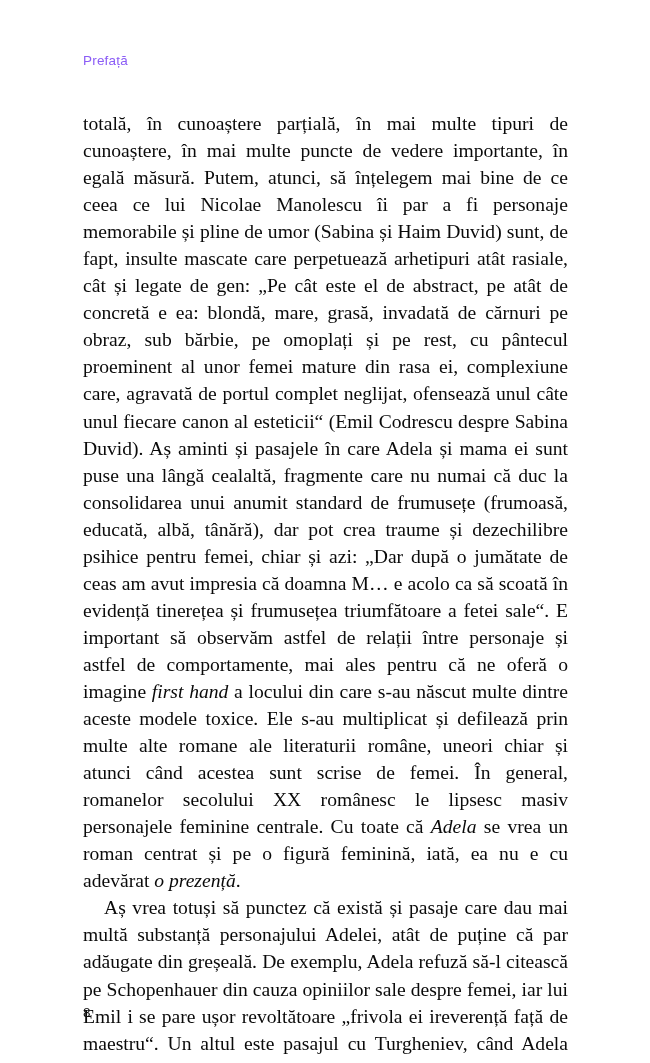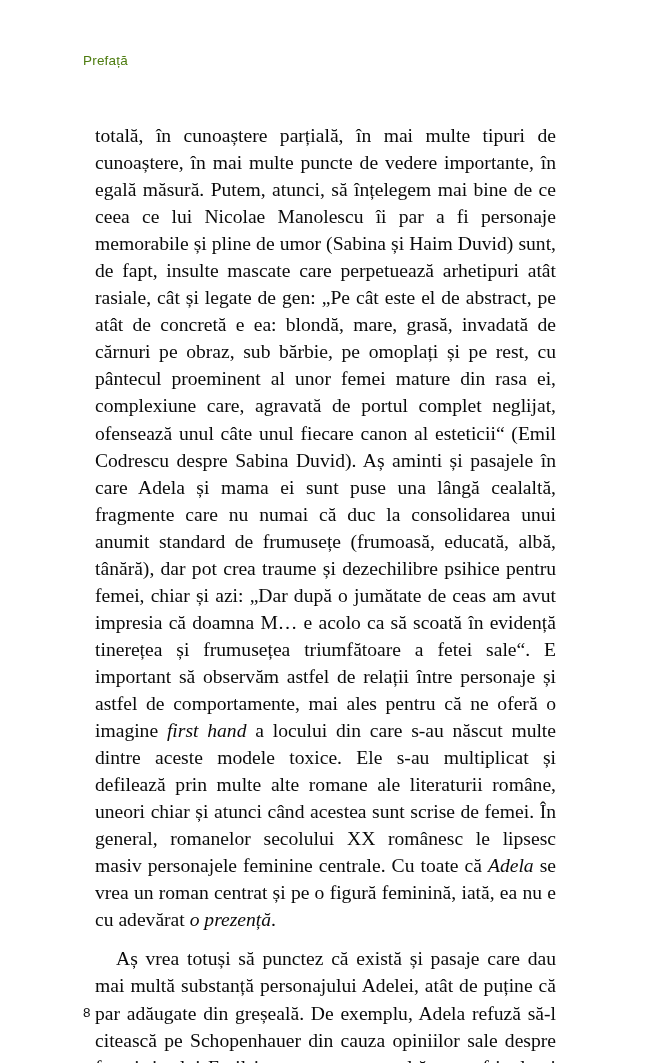--- a/index.html
+++ b/index.html
@@ -14,39 +14,39 @@
     background: #ffffff;
     overflow: hidden;
     box-sizing: border-box;
   }
   .running-head {
     position: absolute;
     left: 83px;
     top: 52px;
     font-family: "Liberation Sans", sans-serif;
     font-size: 13.5px;
-    color: #4d7c0f;
+    color: #8b5cf6;
     letter-spacing: 0.2px;
     line-height: 18px;
   }
   .body-block {
     position: absolute;
     left: 83px;
     top: 110px;
     width: 485px;
     font-family: "Liberation Serif", serif;
     font-size: 19.6px;
     line-height: 27.05px;
     color: #0a0a0a;
     text-align: justify;
     text-justify: inter-word;
     -webkit-font-smoothing: antialiased;
   }
   .body-block p {
-    margin: 12px;
+    margin: 0;
     text-align: justify;
     text-align-last: left;
   }
   .body-block p.indent {
     text-indent: 21px;
   }
   .body-block p.tail {
     text-align: justify;
     text-align-last: left;
   }

